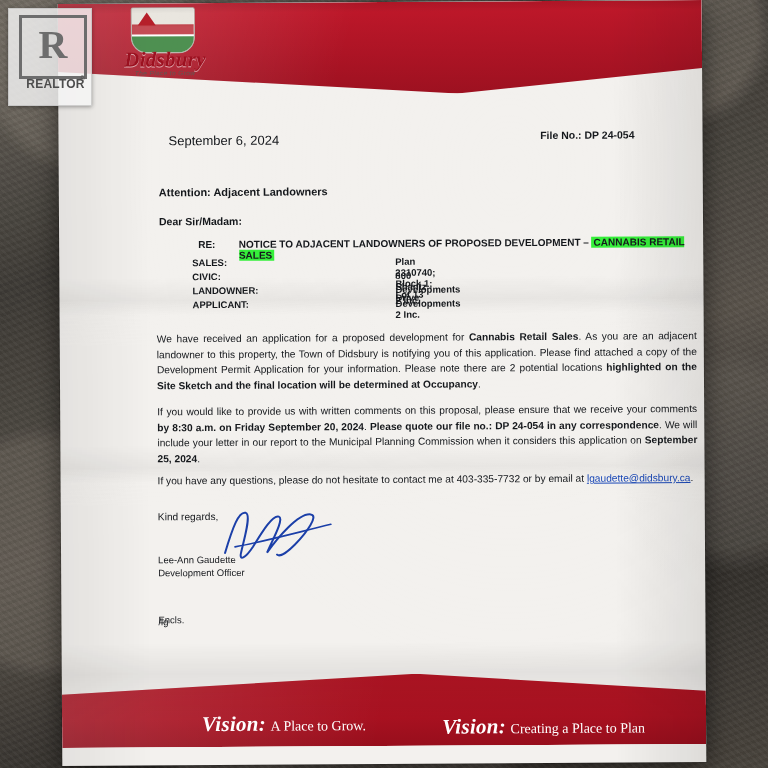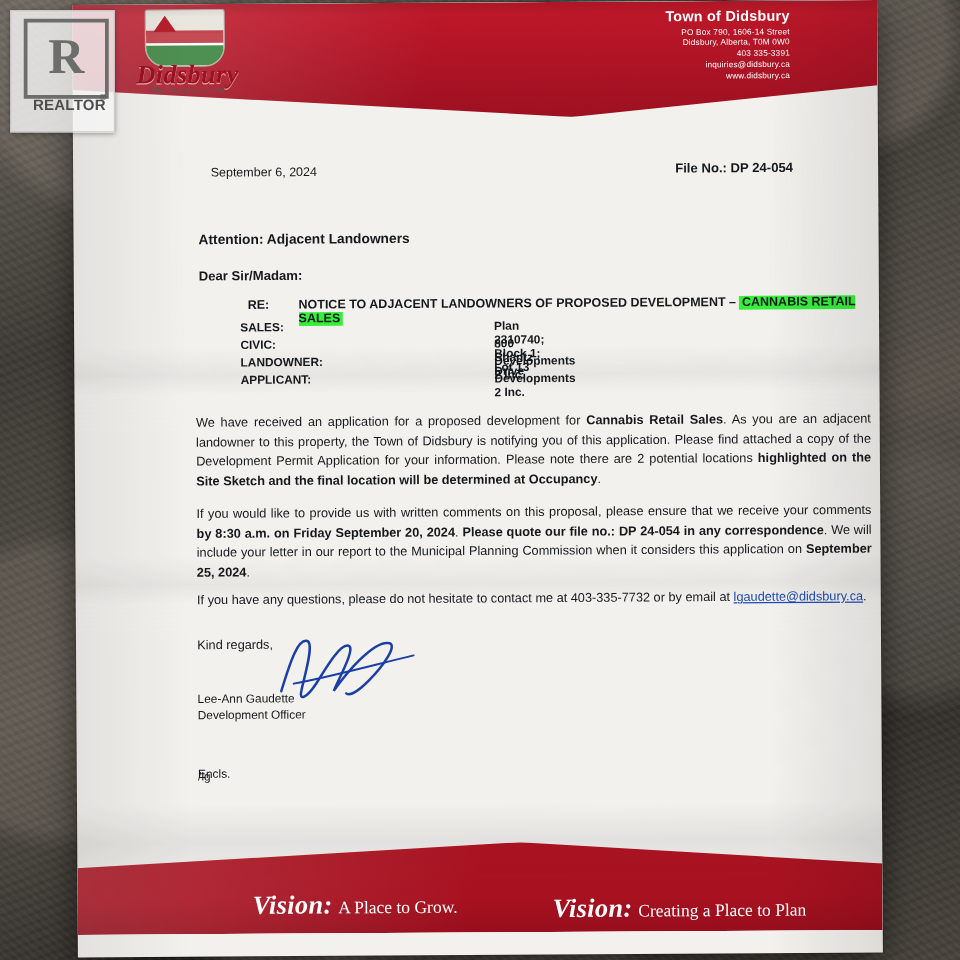--- a/index.html
+++ b/index.html
@@ -63,21 +63,21 @@
   }
   .contact{
     position:absolute;right:70px;top:6px;text-align:right;color:#fff;
     line-height:1.35;
   }
   .contact .town{font-size:11.5px;font-weight:bold;letter-spacing:.2px;}
   .contact .ln{font-size:6.6px;letter-spacing:.15px;display:block;}
 
   
   .logo{
-    position:absolute;left:30px;top:2px;width:120px;height:84px;
+    position:absolute;left:45px;top:2px;width:120px;height:84px;
   }
   .logo .crest{
     position:absolute;left:28px;top:2px;width:62px;height:44px;
     background:#ffffff;border:1px solid #b9b4ad;border-radius:2px 2px 16px 16px;
     overflow:hidden;
   }
   .logo .crest .sky{position:absolute;left:0;top:0;right:0;height:18px;background:#e9e6df;}
   .logo .crest .green{position:absolute;left:0;bottom:0;right:0;height:16px;background:#2f7d32;opacity:.85;}
   .logo .crest .red{position:absolute;left:0;top:16px;right:0;height:10px;background:#b61f2a;opacity:.8;}
   .logo .crest .chev{position:absolute;left:6px;top:4px;width:0;height:0;border-left:9px solid transparent;border-right:9px solid transparent;border-bottom:13px solid #b61f2a;}
@@ -91,21 +91,21 @@
     position:absolute;left:4px;top:64px;width:116px;text-align:center;
     color:#5d5a55;font-size:6.5px;font-style:italic;letter-spacing:.4px;
   }
 
   
   .doc{
     position:absolute;left:0;top:0;width:100%;height:100%;
     color:#15181c;
   }
   .t{position:absolute;font-family:"Liberation Sans",sans-serif;}
-  .date{left:110px;top:130px;font-size:10px;}
+  .date{left:110px;top:130px;font-size:13px;}
   .fileno{right:68px;top:128px;font-size:10.5px;font-weight:bold;}
   .attn{left:100px;top:183px;font-size:11px;font-weight:bold;}
   .dear{left:100px;top:212px;font-size:10.5px;font-weight:bold;}
 
   .re-row{left:100px;top:236px;font-size:10px;font-weight:bold;display:flex;gap:8px;}
   .re-label{width:34px;margin-left:39px;}
   .hl{background:#35ef3a;padding:0 2px;}
 
   .kv{position:absolute;left:100px;font-size:9.5px;font-weight:bold;}
   .kv .k{position:absolute;left:33px;width:110px;}
@@ -184,28 +184,20 @@
       <div class="crest">
         <div class="sky"></div>
           <div class="red"></div>
           <div class="green"></div>
           <div class="chev"></div>
       </div>
       <div class="word">Didsbury</div>
       <div class="tag">The Place to Grow</div>
     </div>
 
-    <div class="contact">
-      <div class="town">Town of Didsbury</div>
-      <span class="ln">PO Box 790, 1606-14 Street</span>
-      <span class="ln">Didsbury, Alberta, T0M 0W0</span>
-      <span class="ln">403 335-3391</span>
-      <span class="ln">inquiries@didsbury.ca</span>
-      <span class="ln">www.didsbury.ca</span>
-    </div>
 
     <div class="doc">
       <div class="t date">September 6, 2024</div>
       <div class="t fileno">File No.:  DP 24-054</div>
       <div class="t attn">Attention:  Adjacent Landowners</div>
       <div class="t dear">Dear Sir/Madam:</div>
 
       <div class="t re-row">
         <span class="re-label">RE:</span>
         <span><span>NOTICE TO ADJACENT LANDOWNERS OF PROPOSED DEVELOPMENT – </span><span class="hl">CANNABIS RETAIL SALES</span></span>

